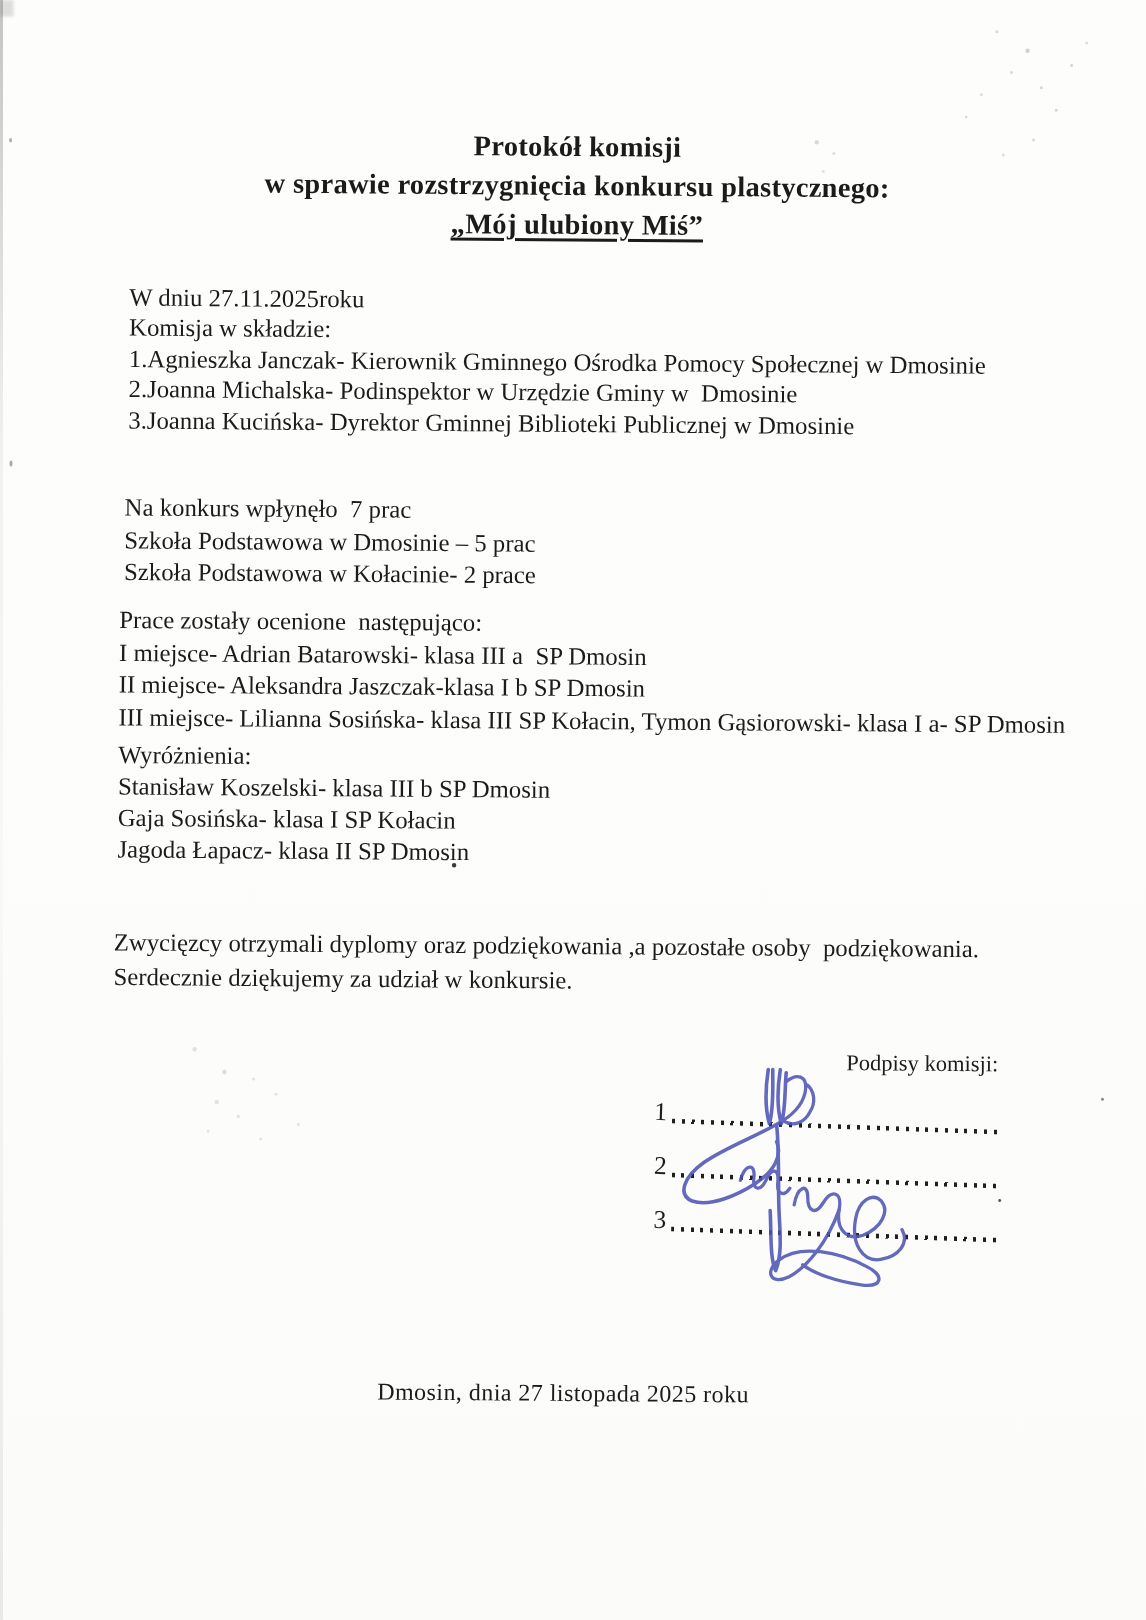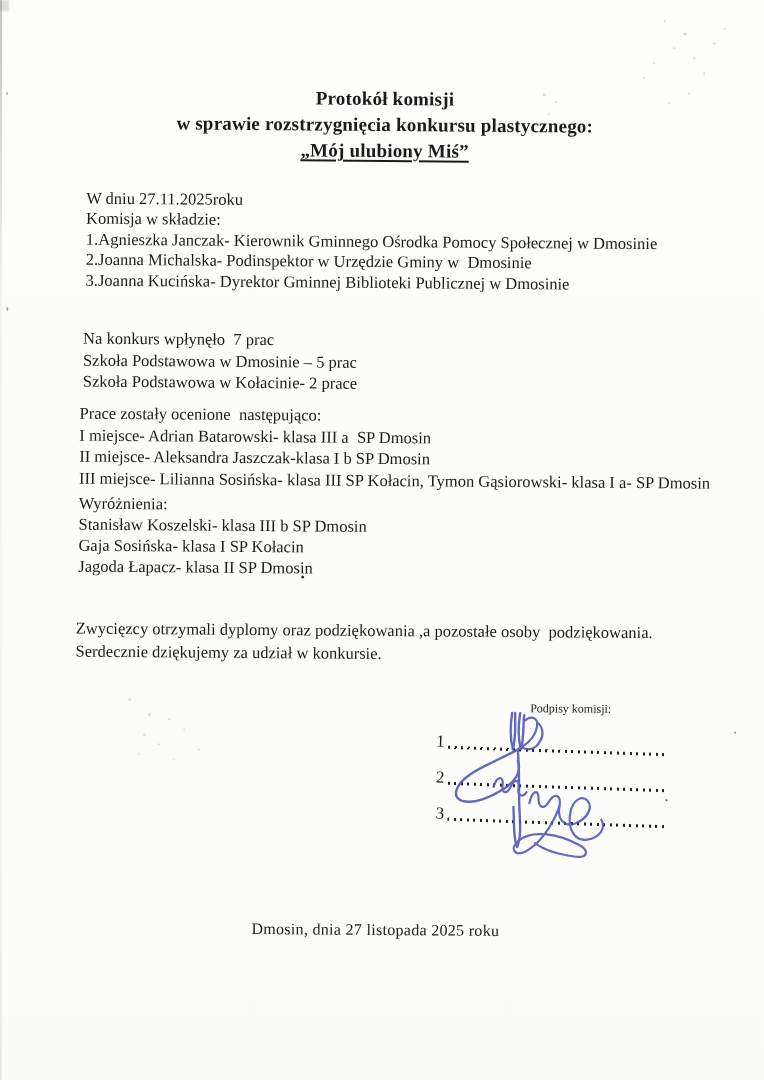--- a/index.html
+++ b/index.html
@@ -10,21 +10,21 @@
     font-family:"Liberation Serif","DejaVu Serif",serif;
   }
   .edge-shadow{position:absolute;left:0;top:0;width:2px;height:100%;
     background:linear-gradient(180deg,rgba(90,90,90,.35),rgba(140,140,140,.10) 28%,rgba(150,150,150,.04) 55%,rgba(120,120,120,.14) 100%);}
   .corner-smudge{position:absolute;left:0;top:0;width:9px;height:11px;background:rgba(80,80,80,.18);filter:blur(1px);}
   .rot{position:absolute;inset:0;transform:rotate(.45deg);transform-origin:380px 480px;}
   .block{position:absolute;font-size:16.5px;}
   .ln{white-space:pre;}
   .title-block{top:86px;left:0;width:100%;text-align:center;font-weight:bold;font-size:19px;line-height:26px;letter-spacing:.2px;}
   .title-underline{text-decoration:underline;text-decoration-thickness:2px;text-underline-offset:3px;}
-  .sig-label{top:700px;left:532px;font-size:12px;}
+  .sig-label{top:700px;left:566px;font-size:15px;}
   .sigline{position:absolute;left:438px;width:232px;display:flex;align-items:flex-end;font-size:17px;transform:rotate(1.5deg);transform-origin:0 100%;}
   .sigline .num{flex:0 0 auto;}
   .dots{flex:1 1 auto;height:3px;margin:0 0 3px 3px;
     background:repeating-linear-gradient(90deg,#1f1f1f 0 2px,transparent 2px 6.5px);}
   .sig-svg{position:absolute;left:430px;top:690px;z-index:5;}
   .speck{position:absolute;border-radius:50%;}
   .footer{top:921px;left:255px;font-size:16px;letter-spacing:.3px;}
 </style>
 </head>
 <body>

